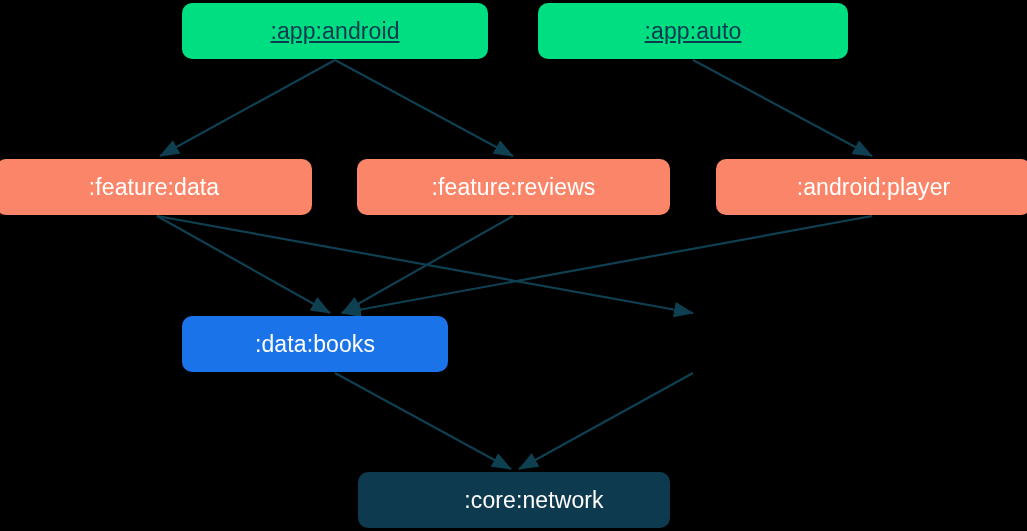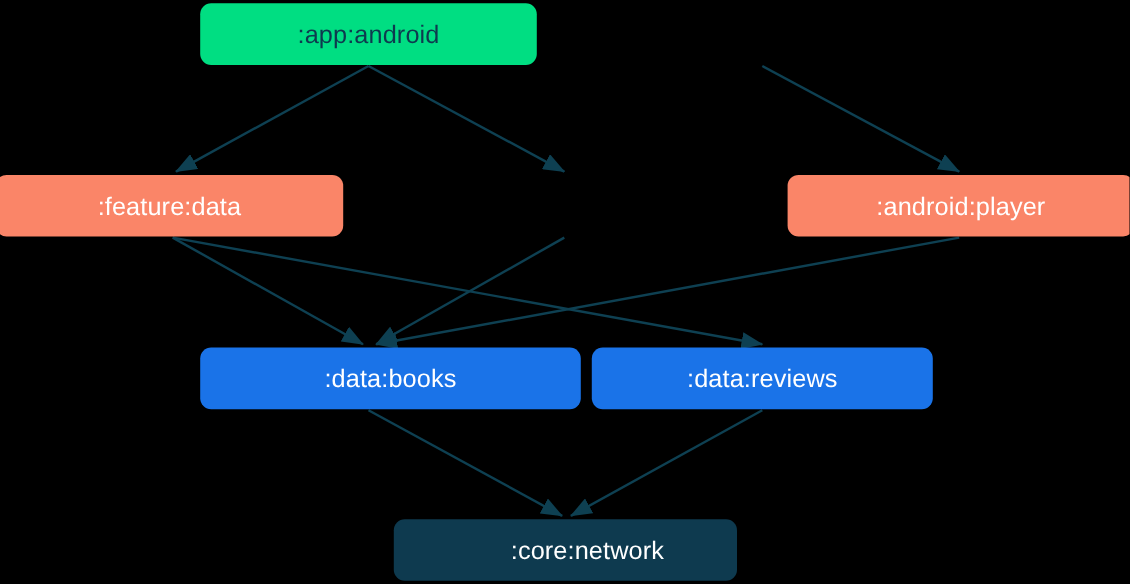--- a/index.html
+++ b/index.html
@@ -35,20 +35,21 @@
     border-radius: 10px;
     font-size: 23px;
     line-height: 1;
     letter-spacing: 0.1px;
     white-space: nowrap;
     user-select: none;
   }
   .node-app {
     background: #00DE82;
     color: #0E3A4F;
+    text-decoration: underline;
   }
   .node-feature {
     background: #FA8568;
     color: #FFFFFF;
   }
   .node-data {
     background: #1A73E8;
     color: #FFFFFF;
   }
   .node-core {
@@ -78,35 +79,38 @@
         <line x1="872" y1="216" x2="342" y2="313" stroke="#0E4052" stroke-width="2.2" marker-end="url(#arrowhead)"></line>
         <line x1="335" y1="373" x2="511" y2="469" stroke="#0E4052" stroke-width="2.2" marker-end="url(#arrowhead)"></line>
         <line x1="693" y1="373" x2="519" y2="469" stroke="#0E4052" stroke-width="2.2" marker-end="url(#arrowhead)"></line>
       </g>
   </svg>
 
   <div class="node node-app" style="left: 182px; top: 3px; width: 306px; height: 56px;">
     <span>:app:android</span>
   </div>
 
+  <div class="node node-app" style="left: 538px; top: 3px; width: 310px; height: 56px;">
+    <span>:app:auto</span>
+  </div>
 
   <div class="node node-feature" style="left: -4px; top: 159px; width: 316px; height: 56px;">
     <span>:feature:data</span>
   </div>
 
+  <div class="node node-feature" style="left: 357px; top: 159px; width: 313px; height: 56px;">
+    <span>:feature:reviews</span>
+  </div>
 
   <div class="node node-feature" style="left: 716px; top: 159px; width: 315px; height: 56px;">
     <span>:android:player</span>
   </div>
 
-  <div class="node node-data" style="left: 182px; top: 316px; width: 346px; height: 56px;">
+  <div class="node node-data" style="left: 182px; top: 316px; width: 266px; height: 56px;">
     <span>:data:books</span>
   </div>
 
-  <div class="node node-data" style="left: 538px; top: 316px; width: 310px; height: 56px;">
-    <span>:data:reviews</span>
-  </div>
 
   <div class="node node-core" style="left: 358px; top: 472px; width: 312px; height: 56px;">
     <span>:core:network</span>
   </div>
 
 </div>
 
 </body></html>

